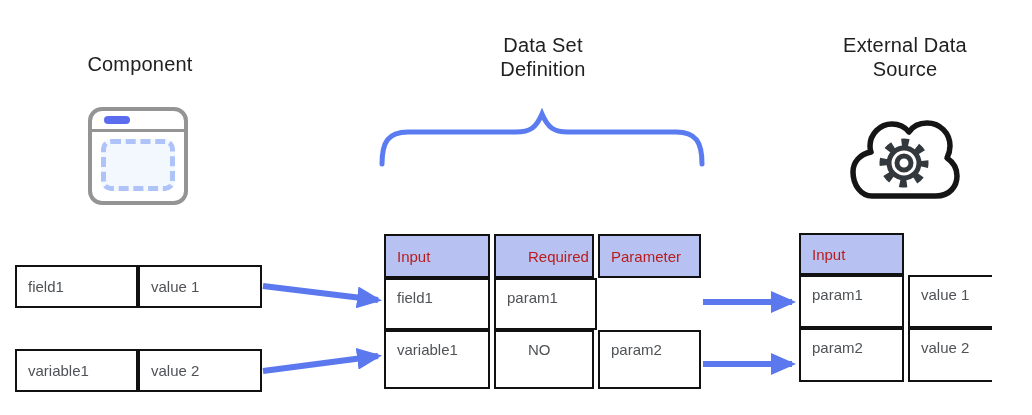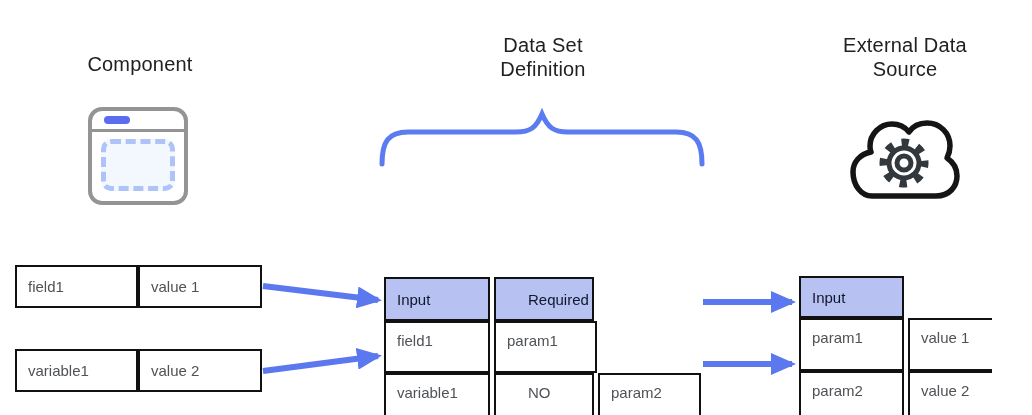--- a/index.html
+++ b/index.html
@@ -22,21 +22,21 @@
               border:5px dashed #aec4f8; border-radius:10px; background:#f3f7fe; }
 
   
   .ov { position:absolute; left:0; top:0; }
 
   
   .tbl { position:absolute; display:flex; flex-direction:column; }
   .trow { display:flex; gap:4px; }
   .cell { border:2px solid #111111; background:#ffffff; color:#4f5256;
           font-size:15px; padding:9px 11px; overflow:hidden; }
-  .cell.hdr { background:#b8c2f2; color:#0f172a; display:flex; align-items:center; padding-top:0; padding-bottom:0;margin-top:43px; }
+  .cell.hdr { background:#b8c2f2; color:#b91c1c; display:flex; align-items:center; padding-top:0; padding-bottom:0; }
 
   
   .mid { left:384px; top:234px; }
   .mid .c1 { width:106px; } .mid .c2 { width:100px;padding-left:32px; } .mid .c3 { width:103px; }
   .mid .hrow .cell { height:44px; }
   .mid .r1 .cell { height:52px; }
   .mid .r2 .cell { height:59px; }
 
   
   .rt { left:799px; top:233px; }
@@ -100,20 +100,21 @@
   </div>
   <div class="lt lt2">
     <div class="cell c1">variable1</div>
     <div class="cell c2">value 2</div>
   </div>
 
   <div class="tbl mid">
     <div class="trow hrow">
       <div class="cell hdr c1">Input</div>
       <div class="cell hdr c2">Required</div>
+      <div class="cell hdr c3">Parameter</div>
     </div>
     <div class="trow r1">
       <div class="cell c1">field1</div>
       <div class="cell c3">param1</div>
     </div>
     <div class="trow r2">
       <div class="cell c1">variable1</div>
       <div class="cell c2">NO</div>
       <div class="cell c3">param2</div>
     </div>

